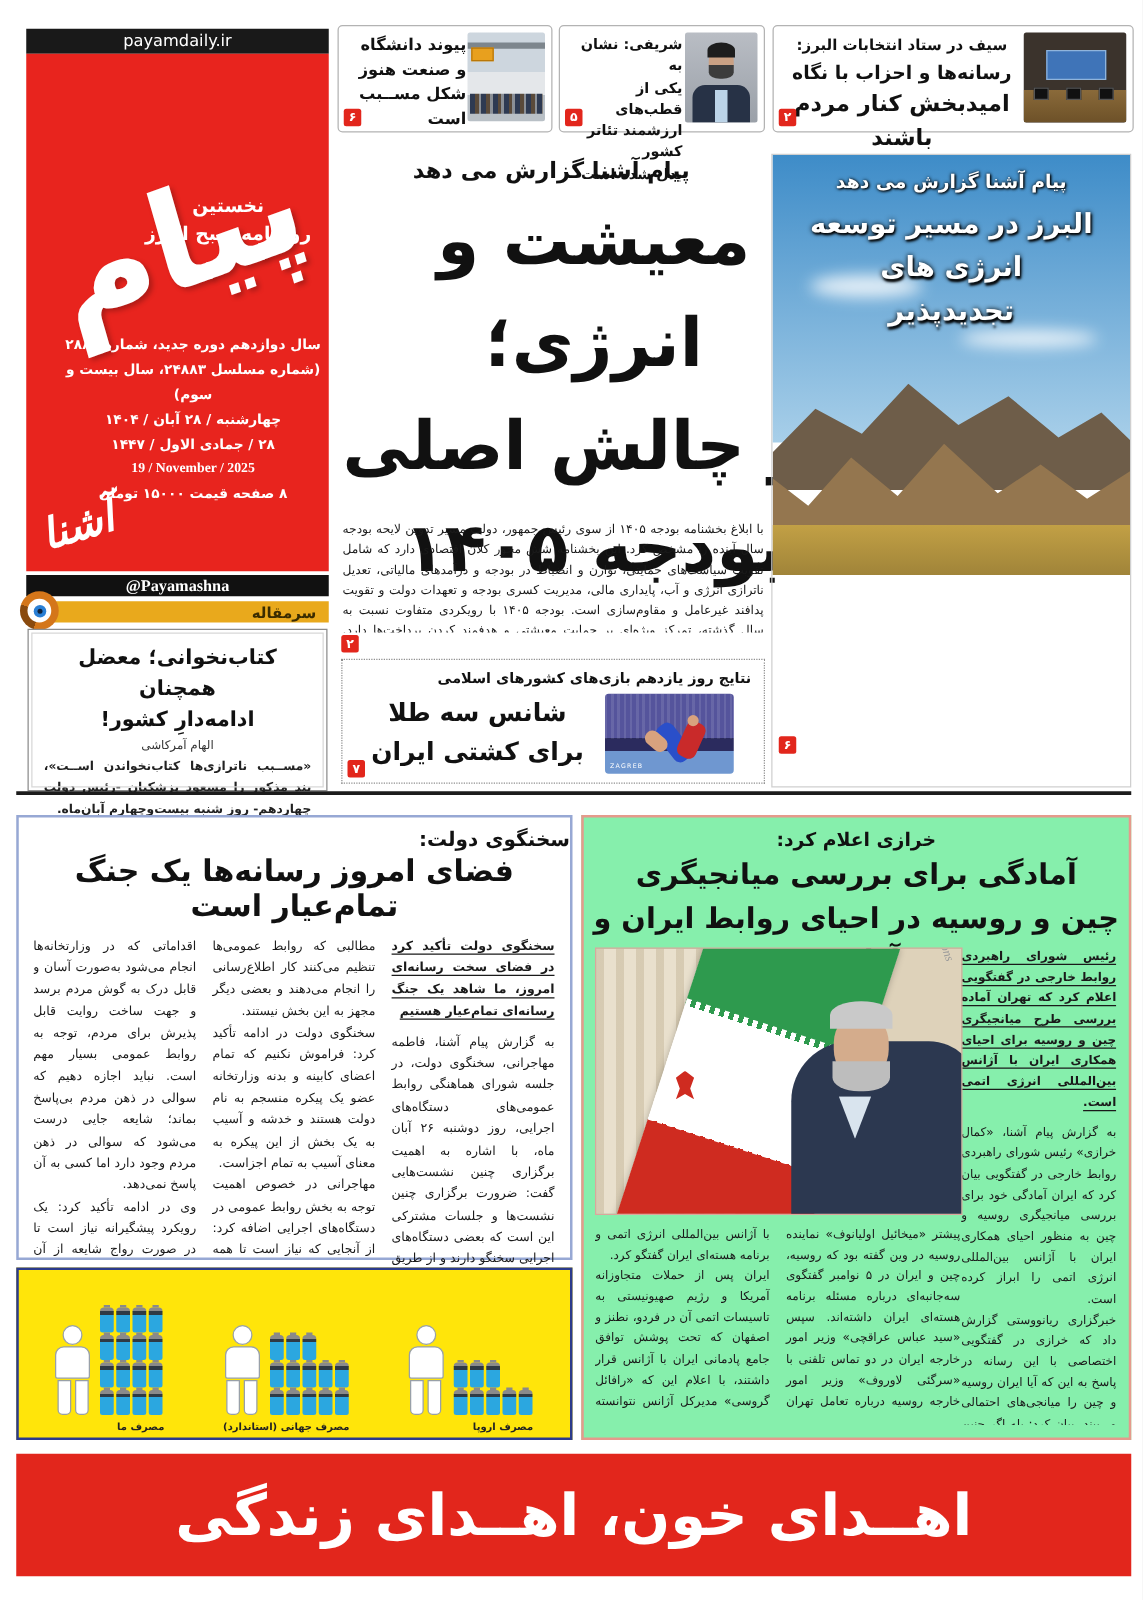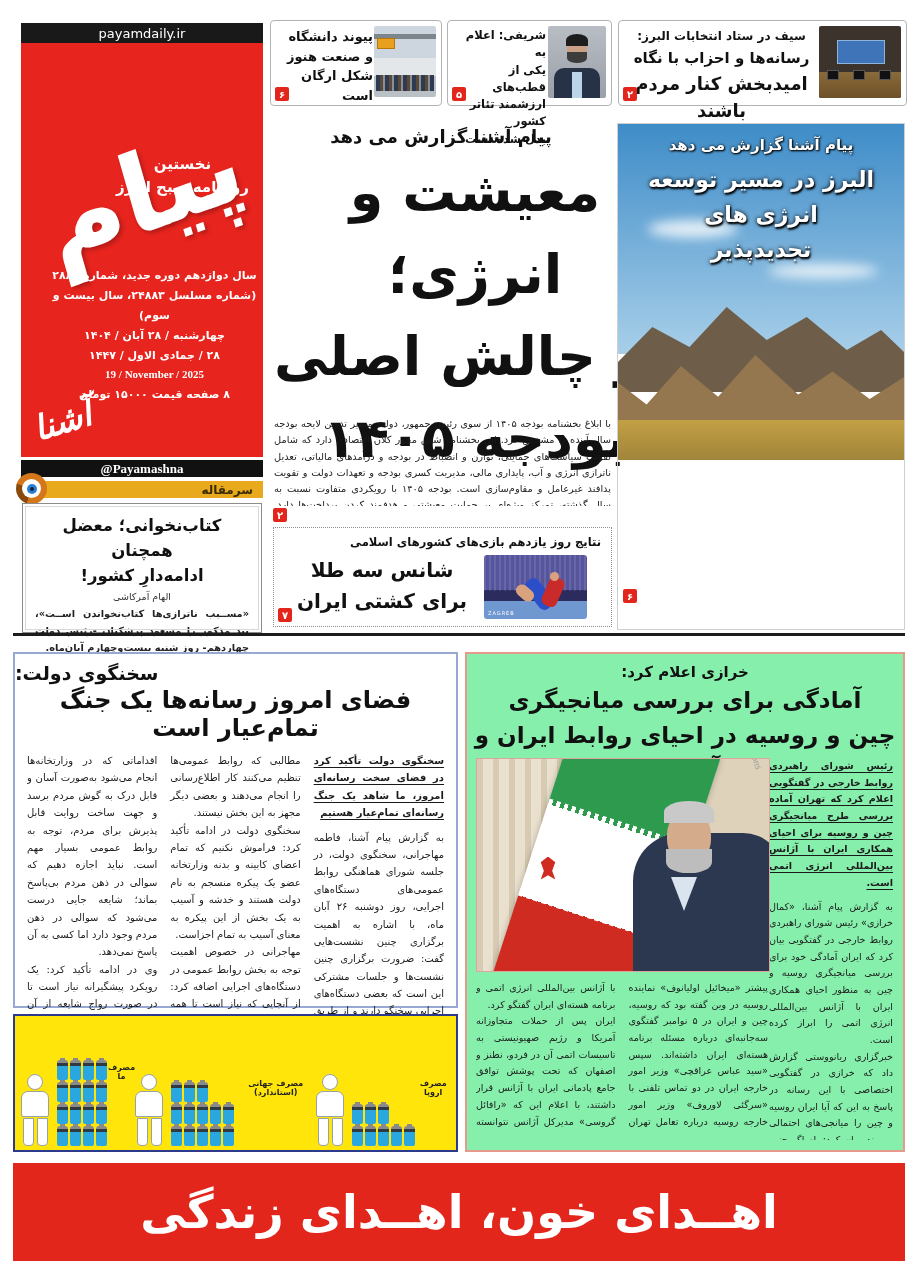--- a/index.html
+++ b/index.html
@@ -103,21 +103,21 @@
       text-shadow:0 0 3px #000,1px 1px 2px #000;}
   .ph-title{position:absolute;top:38px;left:0;right:0;text-align:center;color:#fff;font-size:22px;font-weight:bold;
       line-height:1.6;text-shadow:0 0 4px #000,1px 2px 2px #000;}
   .alborz .badge{left:5px;bottom:26px;}
 
   
   .rule{left:13px;top:633px;width:892px;height:3px;background:#1c1c1c;}
 
   
   .gov{left:13px;top:652px;width:445px;height:356px;border:2px solid #97a8d4;box-sizing:border-box;background:#fff;}
-  .gov-kicker{text-align:left;font-weight:bold;font-size:19px;margin-top:8px;}
+  .gov-kicker{text-align:right;font-weight:bold;font-size:16px;margin-top:8px;}
   .gov-headline{text-align:center;font-weight:bold;font-size:24px;margin-top:2px;}
   .cols3{margin:10px 12px 0;height:268px;column-count:3;column-gap:13px;font-size:10px;line-height:1.74;
          text-align:justify;overflow:hidden;color:#1a1a1a;}
   .lead-u{text-decoration:underline;text-underline-offset:3px;font-weight:bold;margin-bottom:7px;}
   .flow{white-space:pre-line;}
 
   
   .kharazi{left:465px;top:652px;width:440px;height:500px;border:2px solid #e59a8c;box-sizing:border-box;background:#86efac;}
   .kh-kicker{text-align:center;font-weight:bold;font-size:15px;margin-top:9px;}
   .kh-headline{text-align:center;font-weight:bold;font-size:23px;line-height:1.5;margin-top:2px;}
@@ -141,21 +141,21 @@
   .kh-photo .man-hair{position:absolute;bottom:148px;right:55px;width:50px;height:22px;background:#c9c9c9;border-radius:50% 50% 0 0;}
   .kh-photo .man-beard{position:absolute;bottom:98px;right:57px;width:46px;height:24px;background:#bdbdbd;border-radius:0 0 46% 46%;}
   .kh-photo .wallmark{position:absolute;top:8px;right:4px;color:#9a9a9a;font-family:"Liberation Serif",serif;
       font-style:italic;font-size:10px;transform:rotate(70deg);transform-origin:top right;direction:ltr;}
   .kh-lower{position:absolute;top:326px;left:9px;width:292px;height:162px;column-count:2;column-gap:13px;
             font-size:9.6px;line-height:1.74;text-align:justify;overflow:hidden;color:#1a1a1a;}
 
   
   .info{left:13px;top:1014px;width:445px;height:138px;background:#ffe50a;border:2px solid #2b3a8c;
         box-sizing:border-box;display:flex;direction:ltr;justify-content:space-around;align-items:flex-end;padding:8px 6px 4px;}
-  .ig-group{display:flex;flex-direction:row;align-items:flex-start;direction:ltr;}
+  .ig-group{display:flex;flex-direction:column;align-items:flex-end;direction:ltr;}
   .ig-row{display:flex;align-items:flex-end;gap:5px;}
   .person{display:flex;flex-direction:column;align-items:center;margin-right:2px;}
   .p-head{width:14px;height:14px;border-radius:50%;background:#fff;border:1.5px solid #98a0a8;}
   .p-body{width:26px;height:24px;background:#fff;border:1.5px solid #98a0a8;border-radius:7px 7px 2px 2px;margin-top:1px;}
   .p-legs{display:flex;gap:3px;margin-top:1px;}
   .p-legs div{width:9px;height:26px;background:#fff;border:1.5px solid #98a0a8;border-radius:0 0 4px 4px;}
   .cyl-grid{display:flex;flex-direction:column;align-items:flex-start;}
   .cyl-row{display:flex;margin-top:2px;}
   .cyl{width:11px;height:20px;margin:0 1px;border-radius:3px 3px 2px 2px;position:relative;
        background:linear-gradient(#8a8a8a 0 3px,#2f3a44 3px 6px,#2ba7e0 6px 100%);}
@@ -168,34 +168,34 @@
 </style>
 </head>
 <body>
 
 <div id="page">
 
   <div class="tbox" style="left:270px;width:170px;">
     <div class="txt" style="left:8px;width:94px;font-size:13px;">
       <div>پیوند دانشگاه</div>
       <div>و صنعت هنوز</div>
-      <div>شکل ارگان</div>
+      <div>شکل مســبب</div>
       <div>است</div>
     </div>
     <div class="pic pic-campus" style="right:5px;">
       <div class="roof"></div>
         <div class="sign"></div>
         <div class="crowd"></div>
     </div>
     <div class="badge">۶</div>
   </div>
 
   <div class="tbox" style="left:447px;width:163px;">
     <div class="txt" style="left:6px;width:92px;font-size:11.5px;">
-      <div>شریفی: اعلام به</div>
+      <div>شریفی: نشان به</div>
       <div>یکی از قطب‌های</div>
       <div>ارزشمند تئاتر کشور</div>
       <div>بدل شده است</div>
     </div>
     <div class="pic pic-portrait" style="right:5px;">
       <div class="suit"></div>
         <div class="shirt"></div>
         <div class="face"></div>
         <div class="hair"></div>
         <div class="beard"></div>

